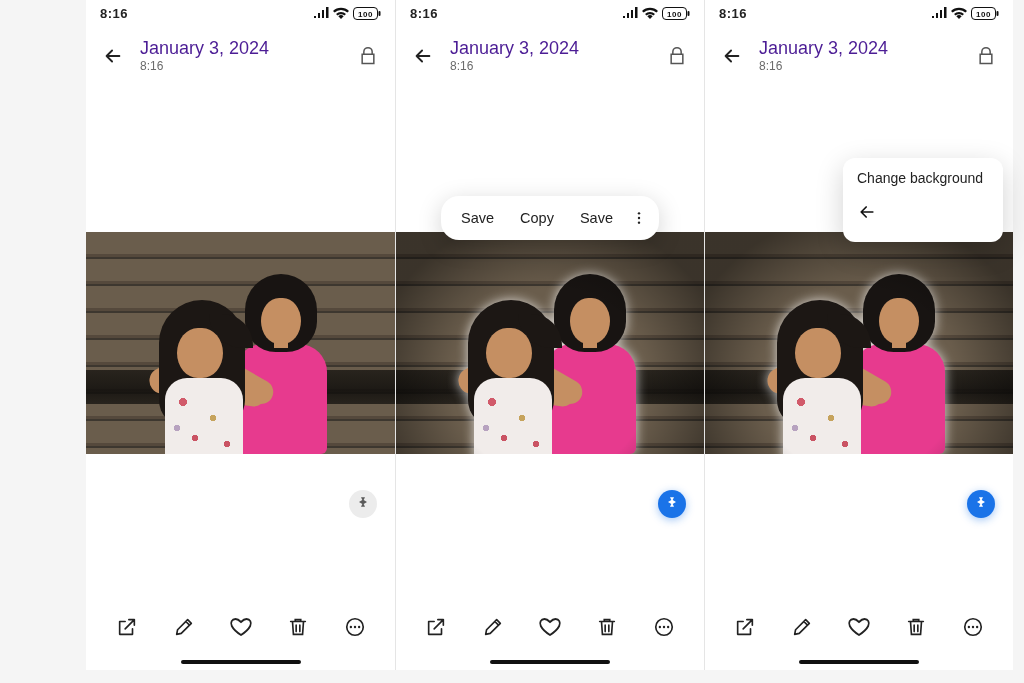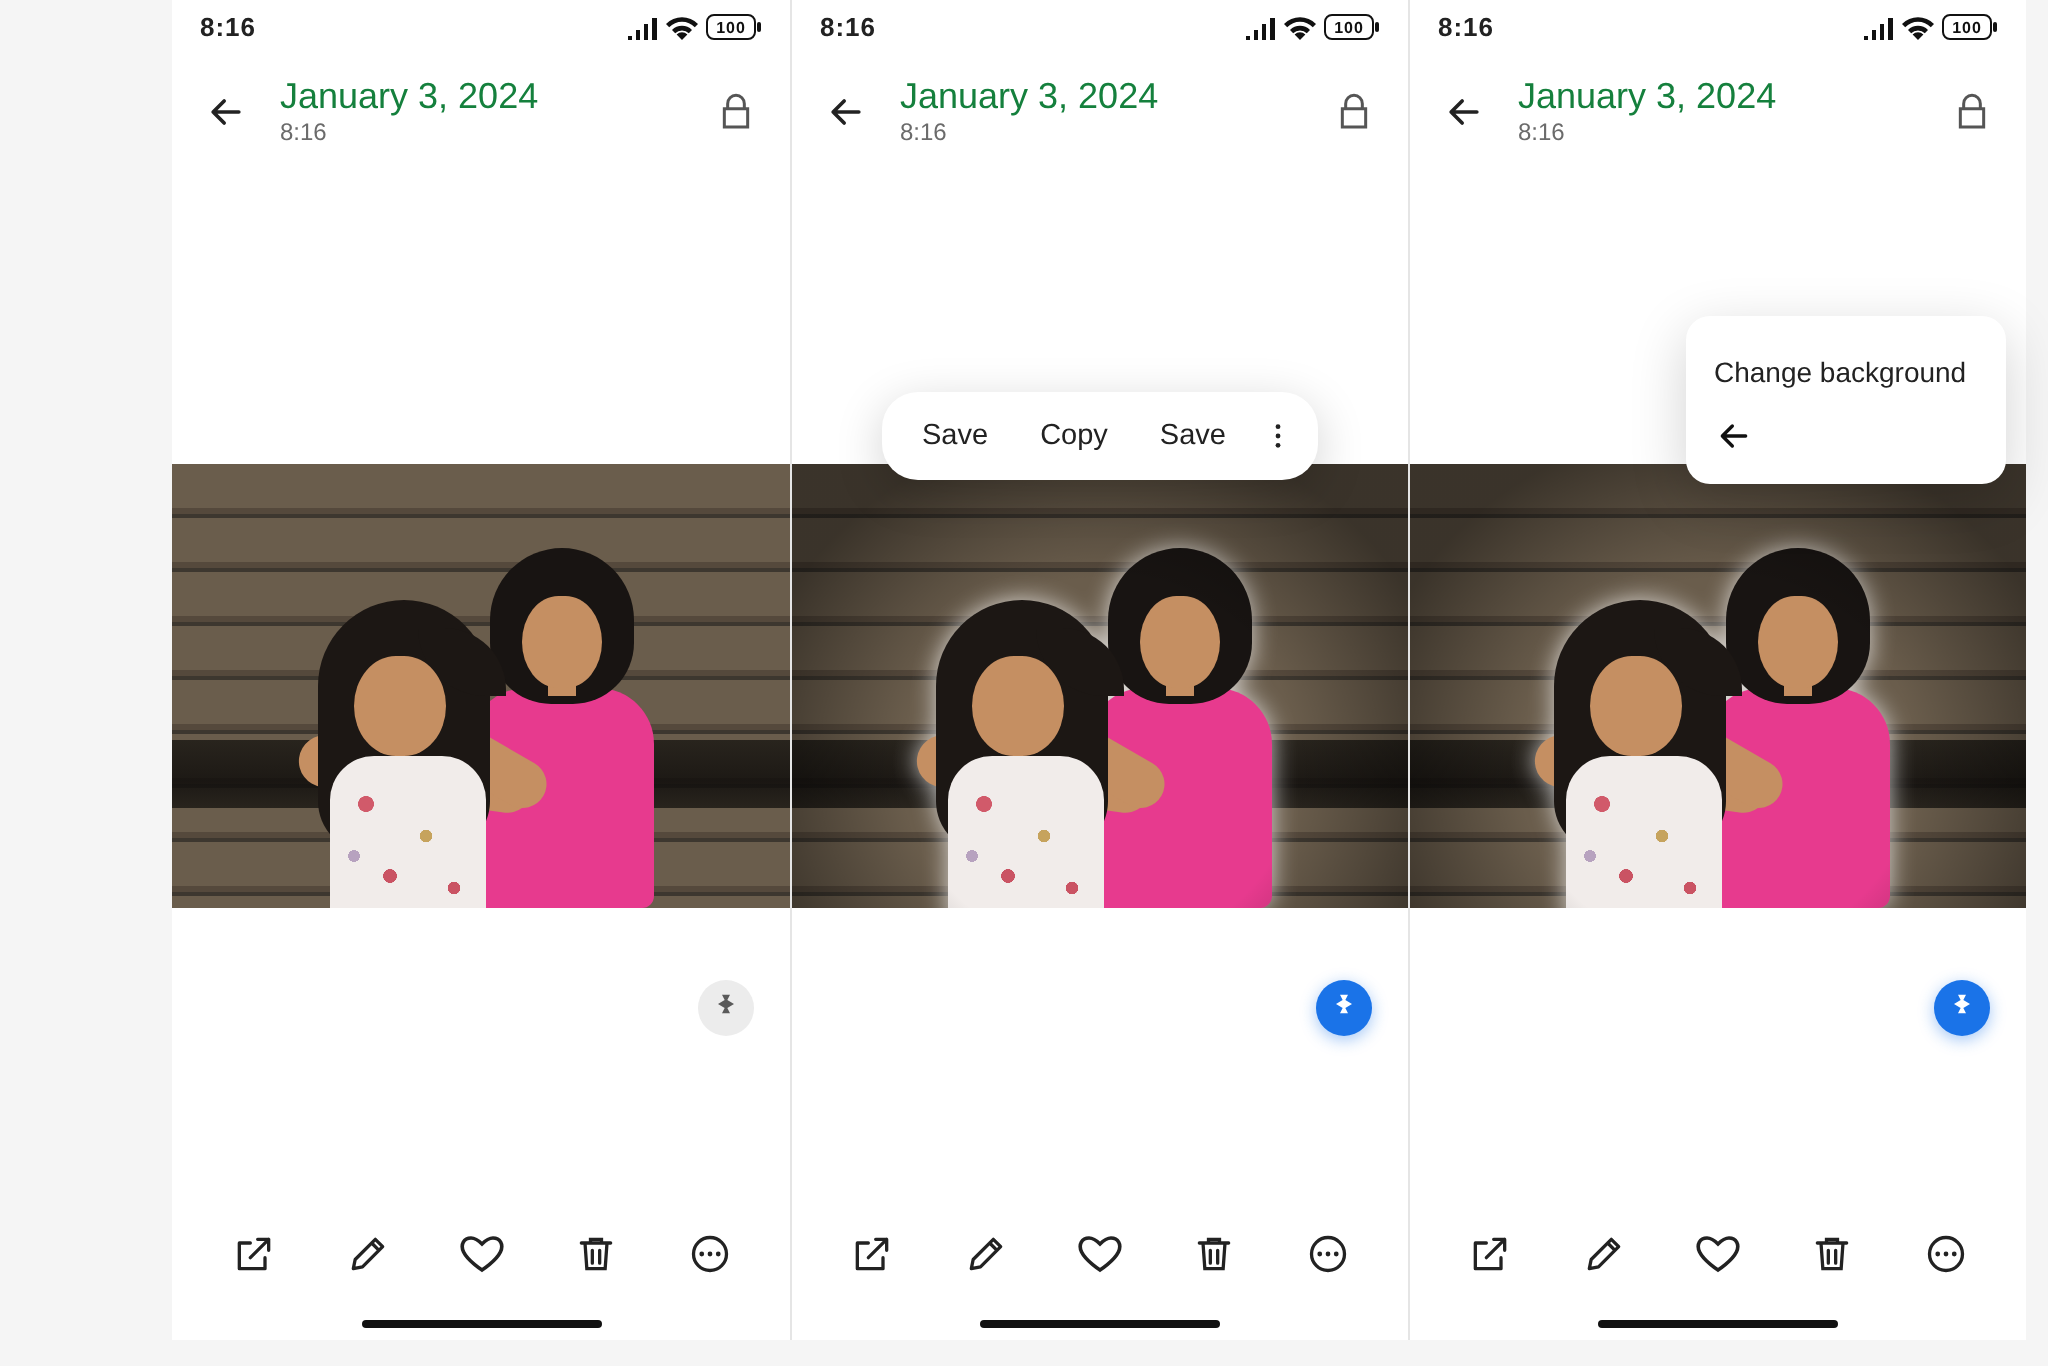--- a/index.html
+++ b/index.html
@@ -36,29 +36,29 @@
   .phone:first-child{border-left:none}
   .phone.p1{left:50px}
   .phone.p2{left:359px}
   .phone.p3{left:668px}
 
   
   .status{
     height:26px;display:flex;align-items:center;justify-content:space-between;
     padding:0 14px;font-size:13px;font-weight:600;letter-spacing:.5px;
   }
-  .status .right{display:flex;align-items:flex-end;gap:4px}
+  .status .right{display:flex;align-items:flex-start;gap:4px}
   .sig,.wifi,.batt{display:inline-flex;align-items:center}
 
   
   .hdr{
     height:60px;display:flex;align-items:center;padding:0 14px;gap:14px;
   }
   .hdr .title{flex:1;display:flex;flex-direction:column;line-height:1.15}
-  .hdr .title .t1{font-size:18px;font-weight:500;color:#15803d}
+  .hdr .title .t1{font-size:18px;font-weight:500;color:#4c1d95}
   .hdr .title .t2{font-size:12px;color:var(--muted);margin-top:2px}
   .iconbtn{width:26px;height:26px;display:flex;align-items:center;justify-content:center;color:#333}
 
   
   .photo-wrap{flex:1;display:flex;flex-direction:column;justify-content:center;position:relative}
   .photo{
     width:100%;height:222px;position:relative;overflow:hidden;
     background:
       repeating-linear-gradient(180deg,
         var(--wood-light) 0 22px,
@@ -125,21 +125,21 @@
   }
   .popup .opt{padding:4px 12px;border-radius:10px}
   .popup .dots{width:24px;height:24px;display:flex;align-items:center;justify-content:center}
 
   
   .sheet{
     position:absolute;right:10px;top:158px;width:160px;background:#fff;border-radius:12px;
     box-shadow:0 8px 28px rgba(0,0,0,.18);padding:12px 14px 8px;z-index:5;
     font-size:14px;
   }
-  .sheet .row{display:flex;align-items:center;height:32px}
+  .sheet .row{display:flex;height:32px}
 
   svg{display:block}
 </style>
 </head>
 <body>
 
 <div class="stage">
 
   <div class="phone p1">
     <div class="status">

